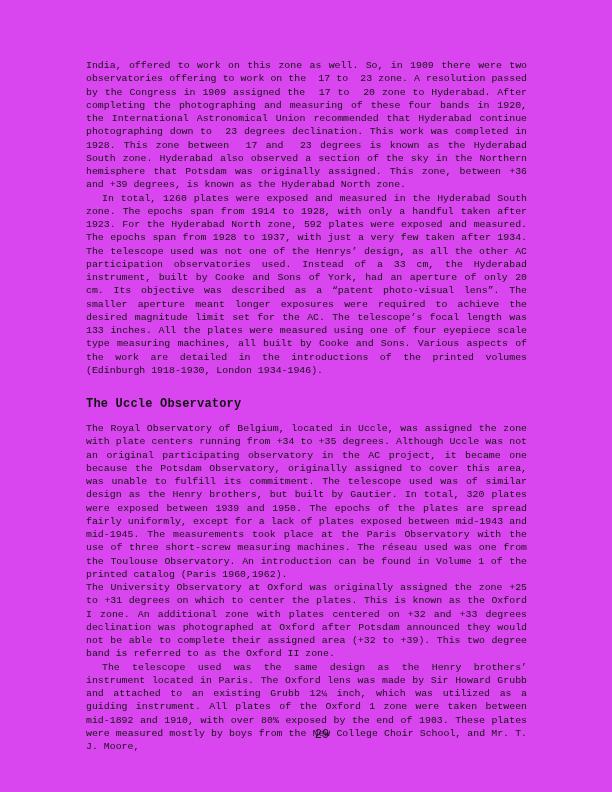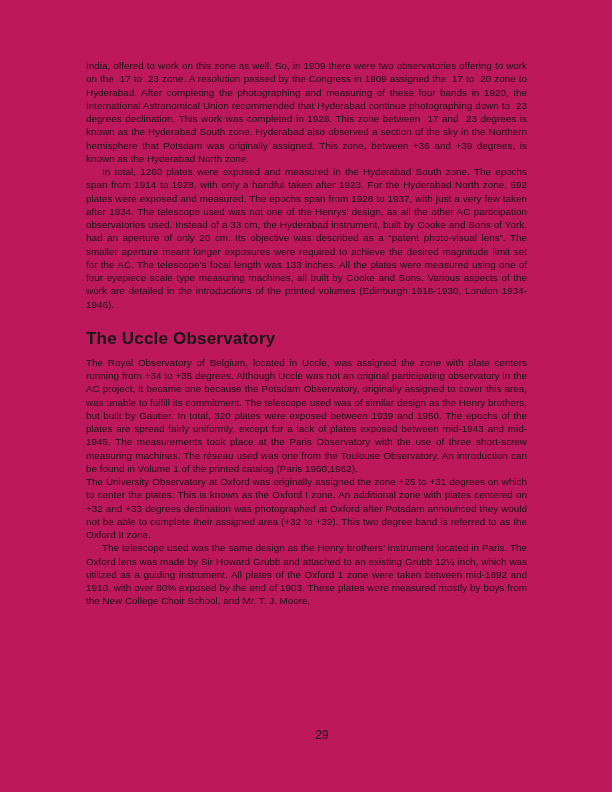--- a/index.html
+++ b/index.html
@@ -4,22 +4,22 @@
 <style>
   html, body {
     margin: 0;
     padding: 0;
     background: #ffffff;
   }
   .page {
     position: relative;
     width: 612px;
     height: 792px;
-    background: #be185d;
-    font-family: Liberation Sans, sans-serif;
+    background: #d946ef;
+    font-family: Liberation Mono, monospace;
     color: #141414;
     overflow: hidden;
   }
   .body-text {
     position: absolute;
     left: 86px;
     top: 59px;
     width: 441px;
     font-size: 9.9px;
     line-height: 13.25px;
@@ -27,21 +27,21 @@
     text-justify: inter-word;
   }
   .body-text p {
     margin: 0;
     padding: 0;
   }
   .body-text p.indent {
     text-indent: 16px;
   }
   .section-heading {
-    font-size: 17px;
+    font-size: 12px;
     font-weight: bold;
     line-height: 17px;
     margin: 19px 0 9px 0;
     text-align: left;
     letter-spacing: 0.2px;
   }
   .page-number {
     position: absolute;
     left: 16px;
     top: 728px;

